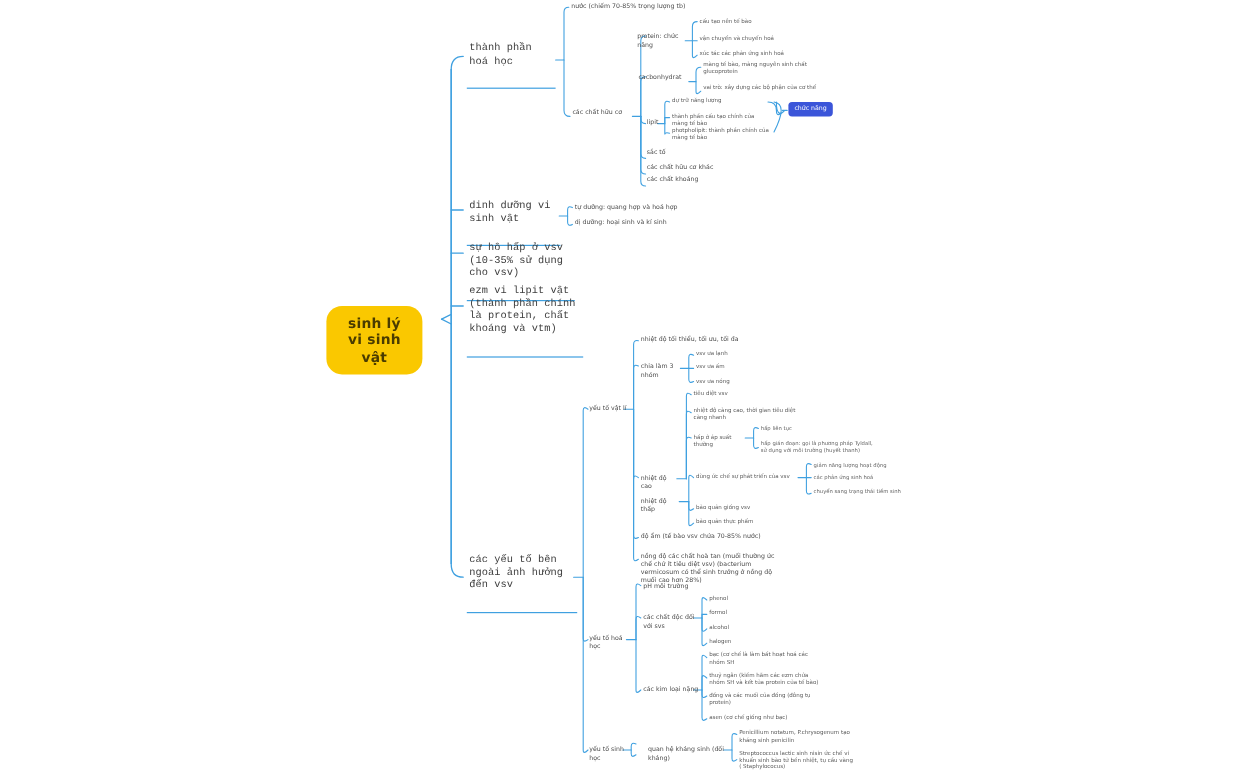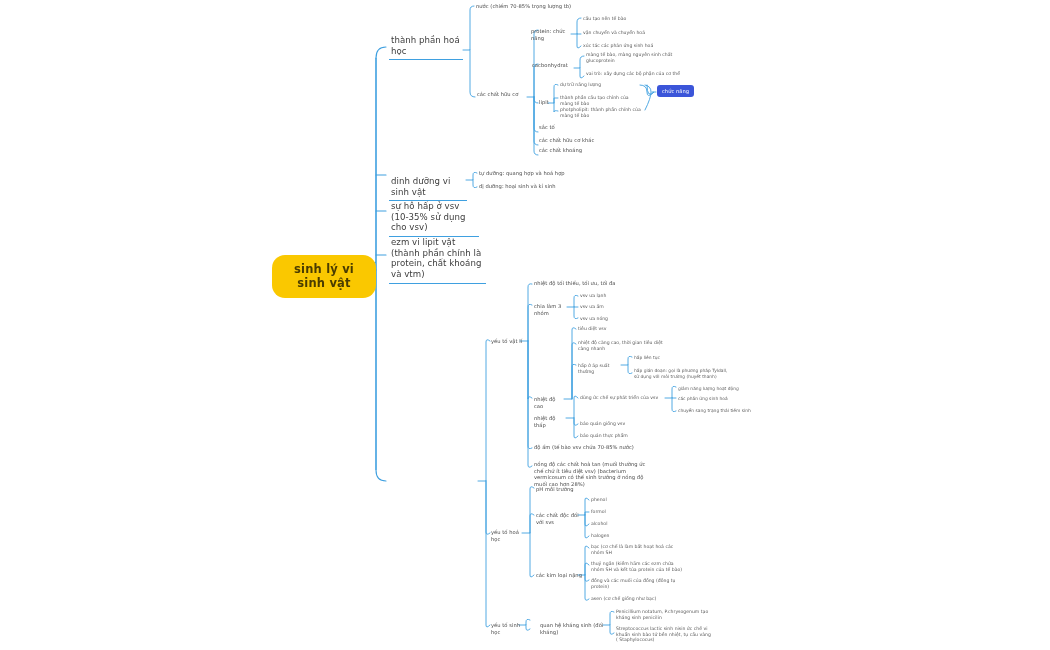--- a/index.html
+++ b/index.html
@@ -37,22 +37,23 @@
     font-size: 11.5px;
     padding: 7px 13px;
     text-align: center;
     letter-spacing: .2px;
   }
   
   .lvl1 {
     font-size: 8.6px;
     color: #3d3d3d;
     border-bottom: 1.6px solid #3fa0e0;
-    padding: 0 2px 3px 2px;
+    padding: 0 2px 17px 2px;
     letter-spacing: .05px;
+    font-family: Liberation Mono, monospace;
   }
   
   .lvl2 {
     font-size: 5.2px;
     color: #4a4a4a;
     letter-spacing: .02px;
   }
   
   .lvl3 {
     font-size: 4.6px;
@@ -163,21 +164,21 @@
       <path d="M585 575 L585 598 Q585 602 589 599"></path>
 
       <path d="M519 625 L526 625 L526 622 Q526 618 530 620"></path>
       <path d="M526 625 L526 628 Q526 632 530 629"></path>
 
       <path d="M603 625 L610 625 L610 614 Q610 610 614 612"></path>
       <path d="M610 625 L610 632 Q610 636 614 633"></path>
     </g>
   </svg>
 
-  <div class="node root" style="left:272px; top:255px; width:104px;">sinh lý vi sinh vật</div>
+  <div class="node root" style="left:272px; top:255px; width:80px;">sinh lý vi sinh vật</div>
 
   <div class="node lvl1" style="left:389px; top:35px; width:74px;">thành phần hoá học</div>
 
   <div class="node lvl2" style="left:476px; top:3px; width:120px;">nước (chiếm 70-85% trọng lượng tb)</div>
 
   <div class="node lvl2" style="left:477px; top:91px; width:52px;">các chất hữu cơ</div>
 
   <div class="node lvl2" style="left:531px; top:28px; width:44px;">protein: chức năng</div>
   <div class="node lvl3" style="left:583px; top:16px; width:70px;">cấu tạo nên tế bào</div>
   <div class="node lvl3" style="left:583px; top:30px; width:80px;">vận chuyển và chuyển hoá</div>
@@ -191,28 +192,29 @@
   <div class="node lvl3" style="left:560px; top:82px; width:72px;">dự trữ năng lượng</div>
   <div class="node lvl3" style="left:560px; top:95px; width:82px;">thành phần cấu tạo chính của màng tế bào</div>
   <div class="node lvl3" style="left:560px; top:107px; width:82px;">photpholipit: thành phần chính của màng tế bào</div>
 
   <div class="badge" style="left:657px; top:85px;">chức năng</div>
 
   <div class="node lvl2" style="left:539px; top:124px; width:40px;">sắc tố</div>
   <div class="node lvl2" style="left:539px; top:137px; width:70px;">các chất hữu cơ khác</div>
   <div class="node lvl2" style="left:539px; top:147px; width:60px;">các chất khoáng</div>
 
-  <div class="node lvl1" style="left:389px; top:166px; width:78px;margin-top:10px;">dinh dưỡng vi sinh vật</div>
+  <div class="node lvl1" style="left:389px; top:166px; width:78px;">dinh dưỡng vi sinh vật</div>
   <div class="node lvl2" style="left:479px; top:170px; width:95px;">tự dưỡng: quang hợp và hoá hợp</div>
   <div class="node lvl2" style="left:479px; top:183px; width:95px;">dị dưỡng: hoại sinh và kí sinh</div>
 
   <div class="node lvl1" style="left:389px; top:201px; width:90px;">sự hô hấp ở vsv (10-35% sử dụng cho vsv)</div>
 
   <div class="node lvl1" style="left:389px; top:237px; width:97px;">ezm vi lipit vật (thành phần chính là protein, chất khoáng và vtm)</div>
 
+  <div class="node lvl1" style="left:389px; top:461px; width:92px;">các yếu tố bên ngoài ảnh hưởng đến vsv</div>
 
   <div class="node lvl2" style="left:491px; top:338px; width:34px;">yếu tố vật lí</div>
 
   <div class="node lvl2" style="left:534px; top:280px; width:110px;">nhiệt độ tối thiểu, tối ưu, tối đa</div>
 
   <div class="node lvl2" style="left:534px; top:303px; width:40px;">chia làm 3 nhóm</div>
   <div class="node lvl3" style="left:580px; top:293px; width:45px;">vsv ưa lạnh</div>
   <div class="node lvl3" style="left:580px; top:304px; width:45px;">vsv ưa ấm</div>
   <div class="node lvl3" style="left:580px; top:316px; width:45px;">vsv ưa nóng</div>
 

